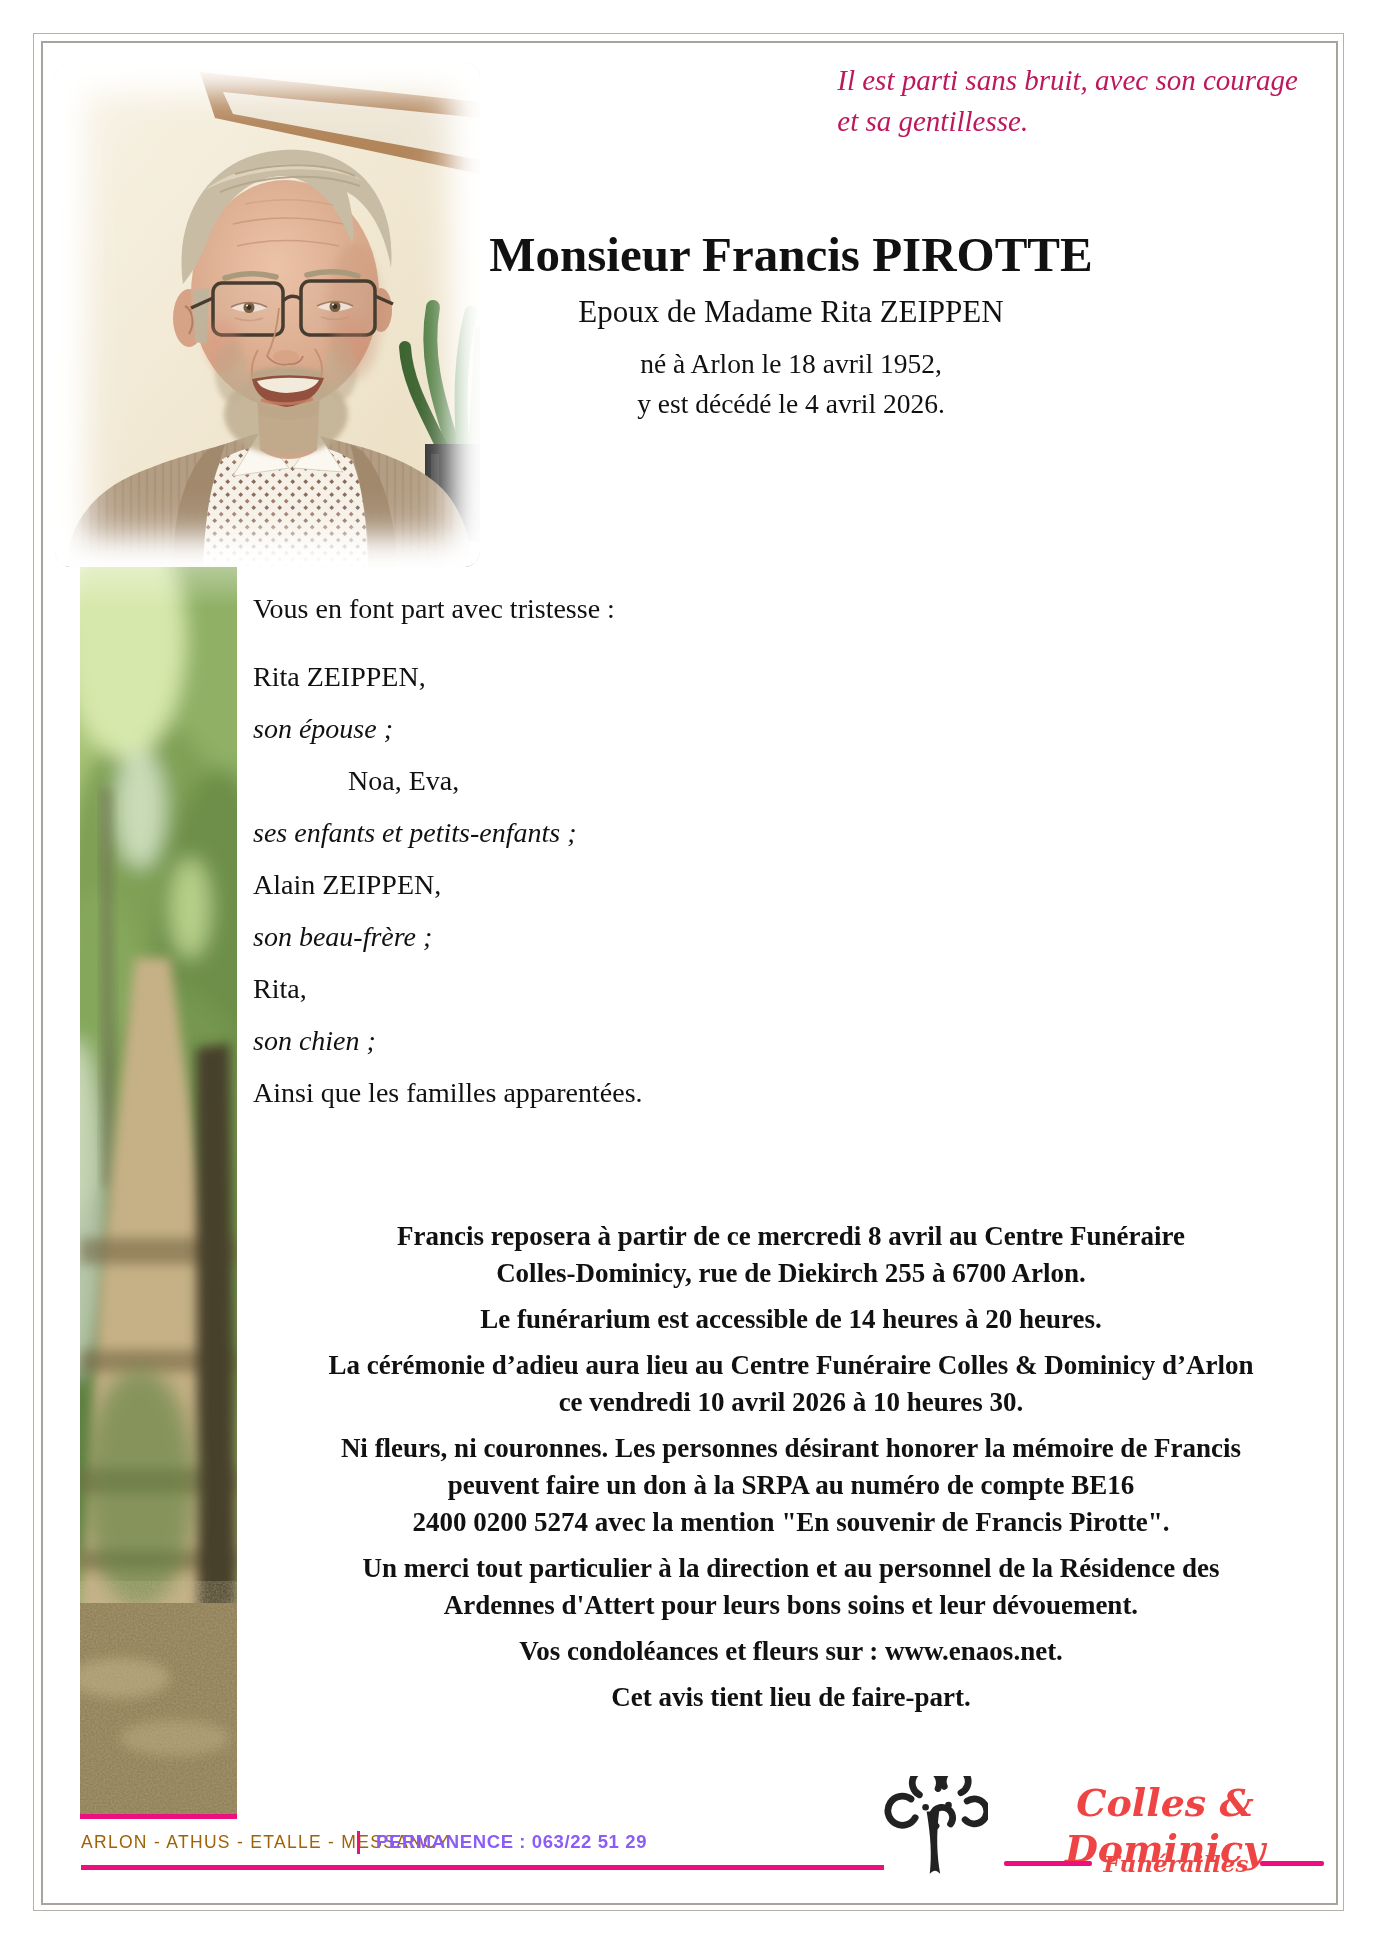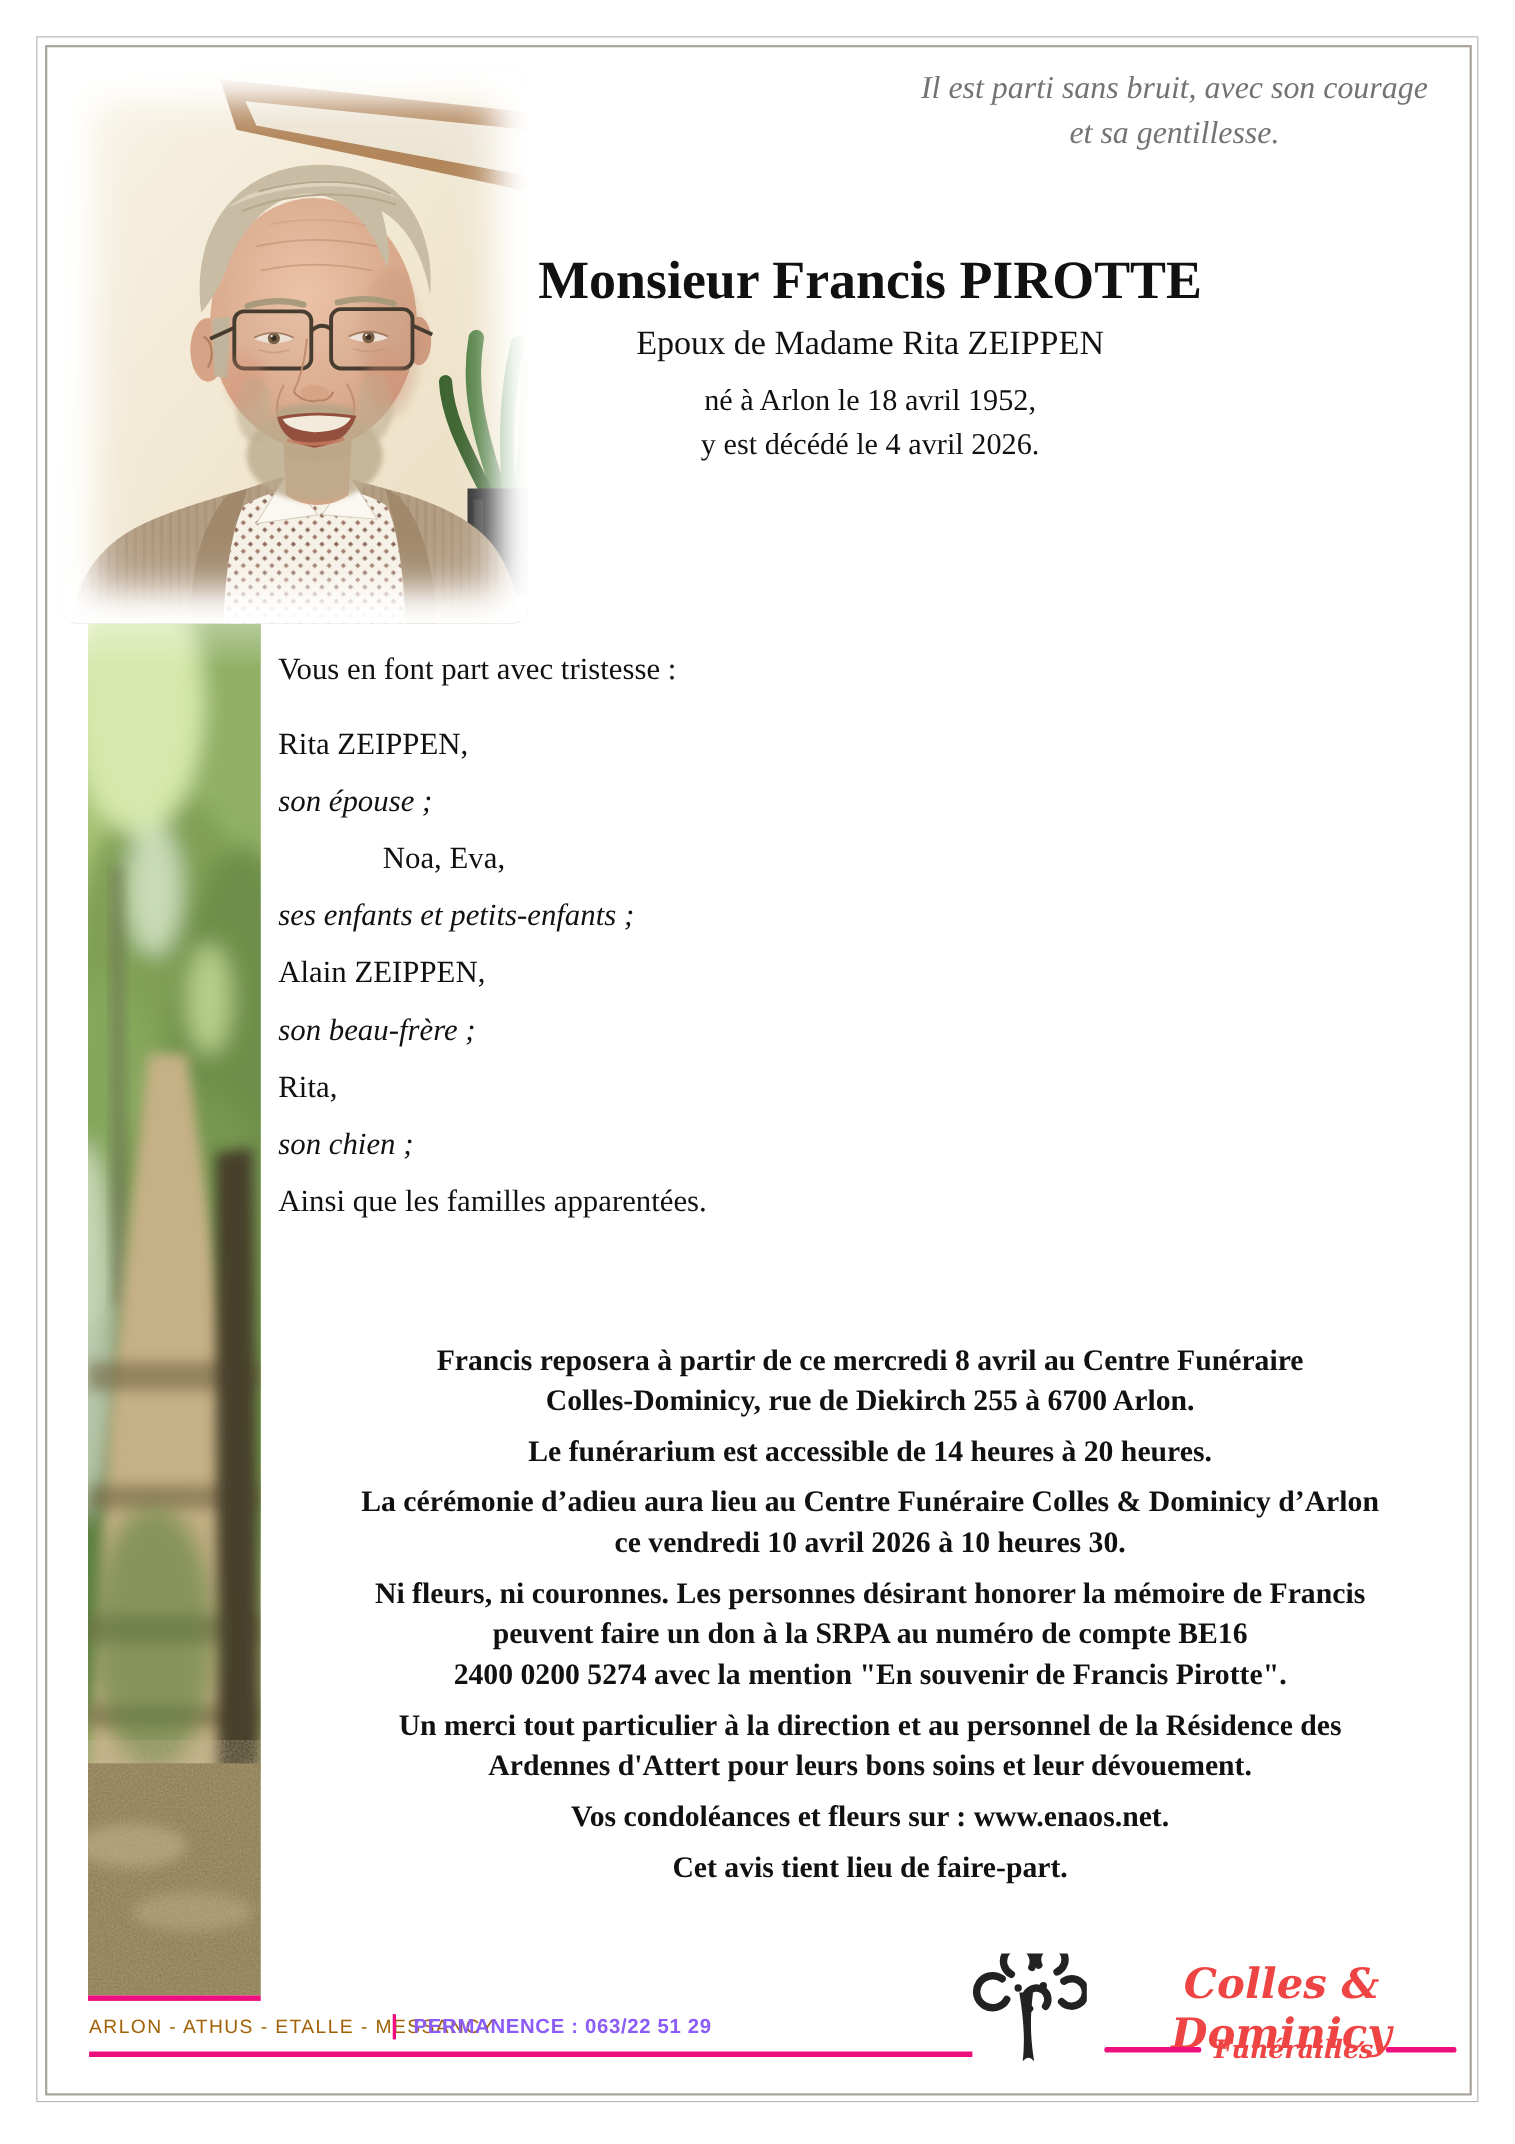--- a/index.html
+++ b/index.html
@@ -18,22 +18,22 @@
   .portrait svg{display:block;width:100%;height:100%;}
   .portrait::after{content:"";position:absolute;inset:0;border-radius:16px;
             box-shadow:inset 0 0 30px 26px #fff, inset 0 0 60px 18px rgba(255,255,255,.75);}
 
   
   .forest{position:absolute;left:80px;top:488px;width:157px;height:1326px;z-index:1;}
   .forest svg{display:block;width:100%;height:100%;}
   .forest-underline{position:absolute;left:80px;top:1814px;width:157px;height:5px;z-index:2;}
 
   
-  .epitaph{position:absolute;right:79px;top:60px;text-align:center;
-           font-style:italic;font-size:29px;line-height:41px;color:#737373;z-index:4;}
+  .epitaph{position:absolute;right:79px;top:60px;text-align:left;
+           font-style:italic;font-size:29px;line-height:41px;color:#be185d;z-index:4;}
 
   
   .center-block{position:absolute;left:245px;top:226px;width:1092px;text-align:center;z-index:4;}
   .doc-title{font-size:49px;font-weight:bold;line-height:58px;margin:0;}
   .spouse{font-size:31px;line-height:40px;margin-top:8px;}
   .dates{font-size:27.5px;line-height:40px;margin-top:12px;}
 
   
   .family{position:absolute;left:253px;top:583px;width:1045px;font-size:28px;z-index:4;}
   .fam-intro{line-height:52px;margin-bottom:16px;}

